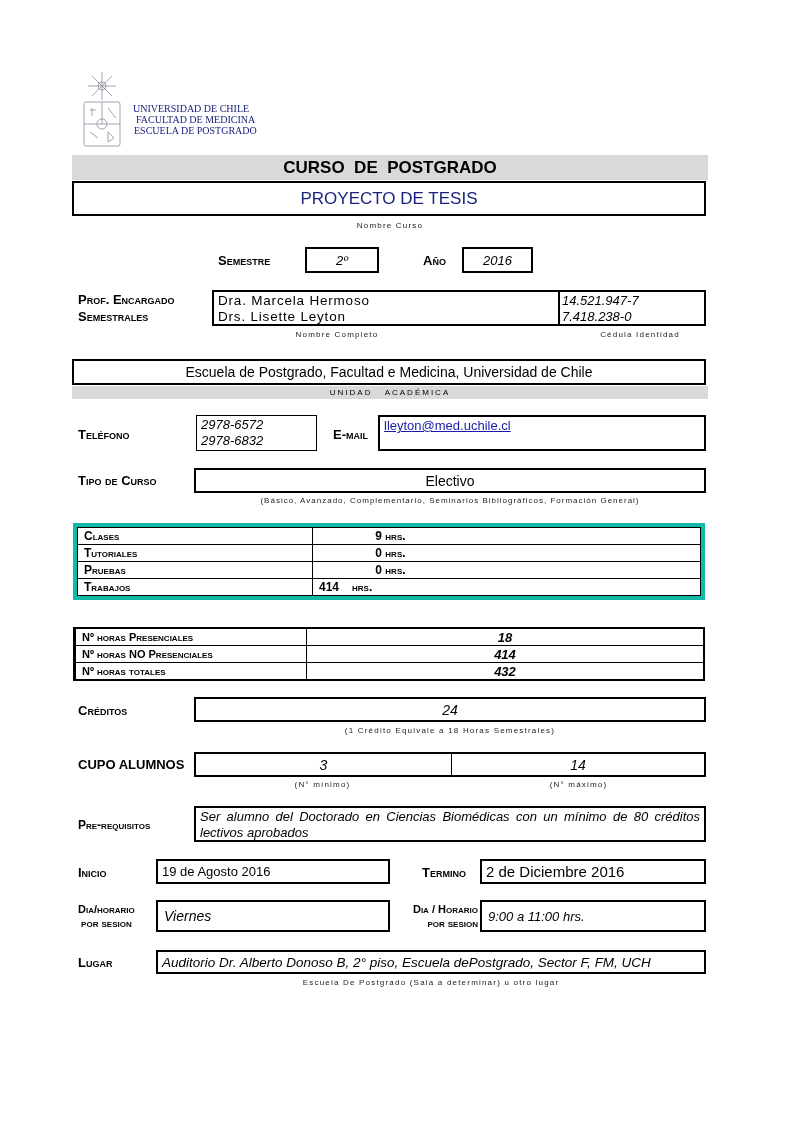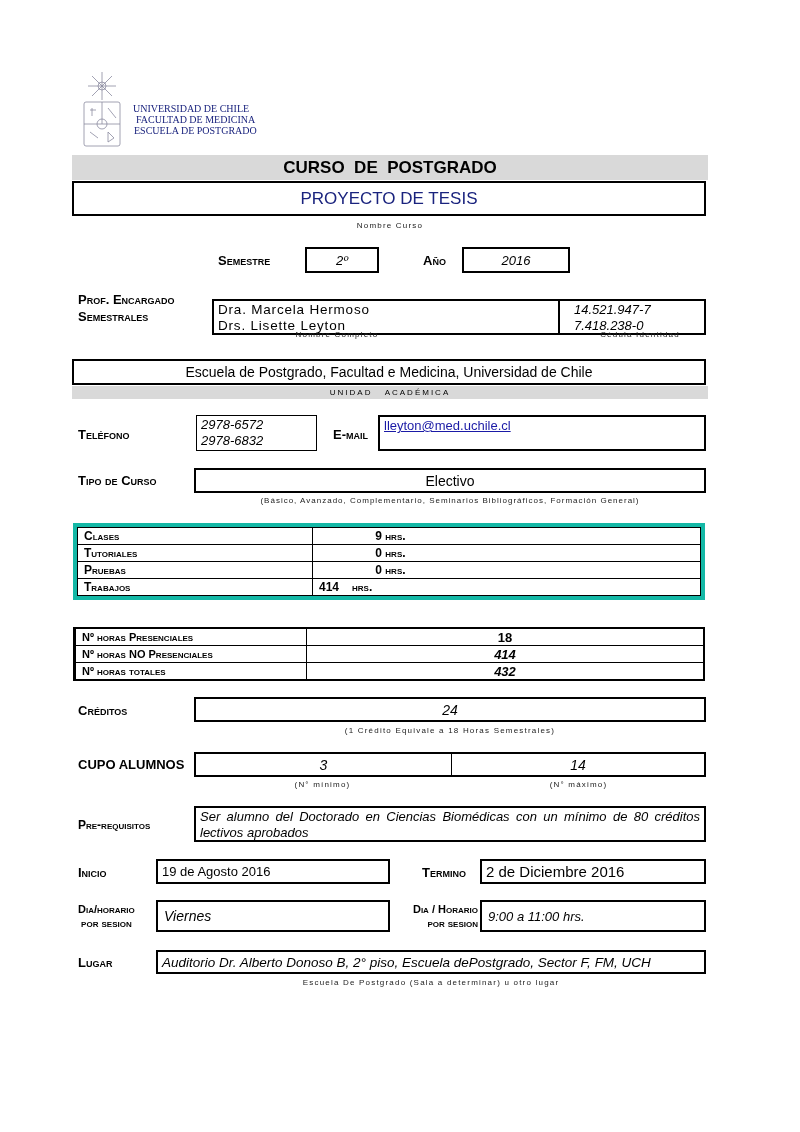--- a/index.html
+++ b/index.html
@@ -53,27 +53,27 @@
 <div class="abs box center" style="left:72px;top:181px;width:634px;height:35px;border-width:2px;">
   <span style="color:#1a237e;font-size:17px;">PROYECTO DE TESIS</span>
 </div>
 <div class="abs cap" style="left:72px;top:221px;width:636px;">Nombre  Curso</div>
 
 <div class="abs lbl" style="left:218px;top:253px;">Semestre</div>
 <div class="abs box center" style="left:305px;top:247px;width:74px;height:26px;">
   <span class="ital" style="font-size:13px;">2º</span>
 </div>
 <div class="abs lbl" style="left:423px;top:253px;">Año</div>
-<div class="abs box center" style="left:462px;top:247px;width:108px;height:26px;">
+<div class="abs box center" style="left:462px;top:247px;width:71px;height:26px;">
   <span class="ital" style="font-size:13px;">2016</span>
 </div>
 
 <div class="abs lbl" style="left:78px;top:292px;">Prof. Encargado</div>
 <div class="abs lbl" style="left:78px;top:309px;">Semestrales</div>
-<div class="abs box" style="left:212px;top:299px;width:494px;height:36px;display:flex;gap:12px;">
+<div class="abs box" style="left:212px;top:290px;width:494px;height:36px;display:flex;">
   <div style="flex:0 0 336px;border-right:2px solid #000;padding:1px 4px;font-size:13.5px;letter-spacing:0.8px;line-height:16px;">
     <div>Dra. Marcela Hermoso</div>
     <div>Drs. Lisette Leyton</div>
   </div>
   <div style="flex:1;padding:1px 2px;font-size:13px;font-style:italic;line-height:16px;">
     <div>14.521.947-7</div>
     <div>7.418.238-0</div>
   </div>
 </div>
 <div class="abs cap" style="left:212px;top:330px;width:250px;">Nombre Completo</div>
@@ -123,21 +123,21 @@
     </tr>
   </tbody>
     </table>
 </div>
 
 <div class="abs" style="left:73px;top:627px;width:632px;border:1px solid #000;border-left-width:2px;">
   <table class="hrs">
     <tbody>
         <tr>
       <td class="sc" style="width:218px;font-size:11px;">Nº horas Presenciales</td>
-      <td style="text-align:center;font-weight:bold;font-size:13px;">18</td>
+      <td style="text-align:center;font-style:italic;font-weight:bold;font-size:13px;">18</td>
     </tr>
     <tr>
       <td class="sc" style="font-size:11px;">Nº horas NO Presenciales</td>
       <td style="text-align:center;font-style:italic;font-weight:bold;font-size:13px;height:14px;">414</td>
     </tr>
     <tr>
       <td class="sc" style="font-size:11px;">Nº horas totales</td>
       <td style="text-align:center;font-style:italic;font-weight:bold;font-size:13px;height:14px;">432</td>
     </tr>
   </tbody>

